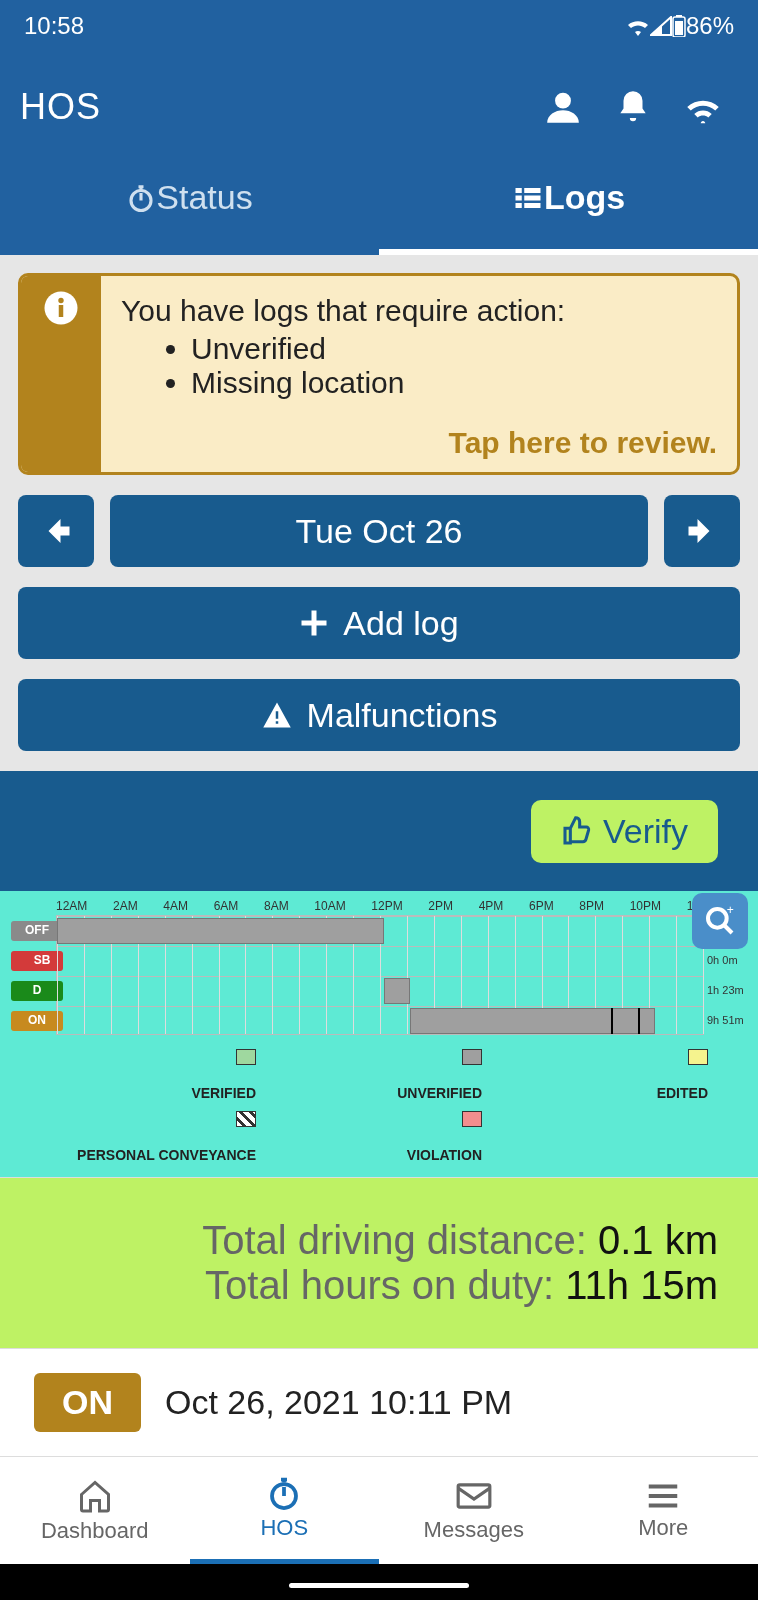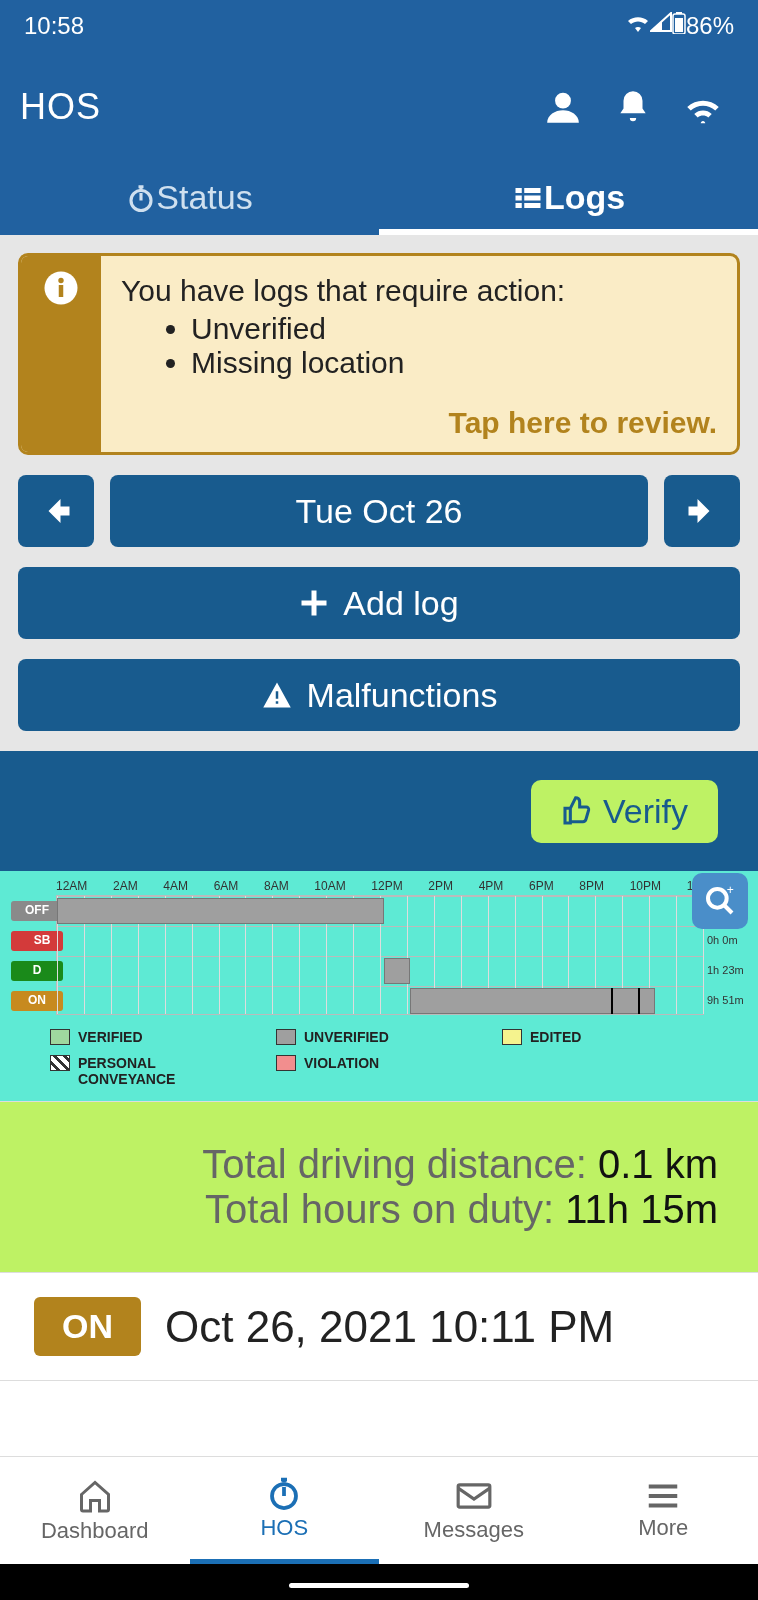--- a/index.html
+++ b/index.html
@@ -1,24 +1,24 @@
 <!DOCTYPE html>
 <html><head>
 <meta charset="utf-8">
 <style>
   * { box-sizing: border-box; margin: 0; padding: 0; }
   html, body { width: 758px; height: 1600px; font-family: -apple-system, Helvetica, Arial, sans-serif; background: #fff; overflow: hidden; }
   .status-bar { height: 52px; background: #2161a0; color: #fff; display: flex; justify-content: space-between; align-items: center; padding: 0 24px; font-size: 24px; font-weight: 500;}
-  .status-right { display: flex; }
+  .status-right { display: flex; align-items: center; }
   .status-right svg { fill: #fff; }
   .app-header { background: #2161a0; color: #fff; height: 110px; display: flex; align-items: center; padding: 0 20px; }
   .app-header .title { flex: 1; font-size: 36px; letter-spacing: 1px; }
   .app-header .hicon { width: 70px; display:flex; justify-content:center;}
   .tabs { display: flex; background: #2161a0; }
-  .tab { flex: 1; display: flex; align-items: center; justify-content: center; color: #cfe0ef; font-size: 34px; padding: 16px 0 12px; border-bottom: 6px solid transparent; }
+  .tab { flex: 1; display: flex; align-items: center; justify-content: center; color: #cfe0ef; font-size: 34px; padding: 16px 0 32px; border-bottom: 6px solid transparent; }
   .tab.active { color: #fff; border-bottom-color: #fff; font-weight: 600;}
   .tab svg { fill: currentColor; }
   .content { background: #e6e6e6; padding: 18px 18px 0; }
   .alert { display: flex; border: 3px solid #b2831d; border-radius: 10px; overflow: hidden; background: #faecc6; }
   .alert .ico { width: 80px; background: #b2831d; display:flex; justify-content:center; padding-top:14px;}
   .alert .body { flex:1; padding: 18px 20px 12px; font-size: 30px; color: #222; }
   .alert ul { list-style: disc; margin: 4px 0 0 70px; }
   .alert .action { text-align: right; color: #b2831d; font-weight: 600; font-size: 30px; margin-top: 26px; }
   .date-row { display: flex; gap: 16px; margin: 20px 0; }
   .nav-btn { width: 76px; height: 72px; background: #185b8e; border-radius: 8px; display:flex;align-items:center;justify-content:center;}
@@ -29,28 +29,28 @@
   .chart-wrap { background:#5eead4; margin: 0 -18px; padding: 8px 10px 14px; position:relative; }
   .chart-ticks { display:flex; justify-content:space-between; font-size:12px; color:#333; padding: 0 30px 2px 46px; }
   .chart-grid { position:relative; height:120px; margin-left:46px; margin-right:44px; border:1px solid #bbb; }
   .row-line { position:absolute; left:0; right:0; height:30px; border-top:1px solid #bbb;}
   .row-label { position:absolute; left:-46px; width:52px; height:20px; font-size:12px; font-weight:700; color:#fff; text-align:center; border-radius:3px; top:5px; line-height:18px;}
   .hour-col { position:absolute; top:0; bottom:0; width:1px; background:#ddd;}
   .bar { position:absolute; height:26px; background:#9f9f9f; border:1px solid #777;}
   .dur { position:absolute; right:-44px; width:40px; font-size:11px; color:#333; text-align:left;}
   .zoom { position:absolute; top:2px; right:10px; width:56px; height:56px; background:#4a8ec9; border-radius:10px; display:flex;align-items:center;justify-content:center;}
   .legend { display:grid; grid-template-columns: repeat(3,1fr); gap:10px 20px; margin:14px 40px 0; font-size:14px; font-weight:700; color:#222;}
-  .legend .item { display:flex; align-items:flex-start; gap:8px;}
+  .legend .item { display:flex; align-items:flex-end; gap:20px;flex-direction:column;}
   .swatch { width:20px; height:16px; border:1px solid #333;}
   .hatch { background: repeating-linear-gradient(45deg,#fff,#fff 4px,#333 4px,#333 7px);}
   .totals { background:#bef264; border-top:1px solid #ddd; border-bottom:1px solid #ddd; padding: 40px 40px; margin: 0 -18px; font-size:40px; color:#666; text-align:right;}
   .totals .val { color:#111; }
   .log-entry { background:#fff; display:flex; align-items:center; gap:24px; padding: 24px 34px; margin:0 -18px; border-bottom:1px solid #ddd;}
   .badge { background:#b2831d; color:#fff; font-weight:600; padding:10px 28px; border-radius:6px; font-size:34px;}
-  .log-ts { font-size:44px; color:#222; }
+  .log-ts { font-size:34px; color:#222; }
   .bottom-nav { position:absolute; bottom:36px; left:0; right:0; height:108px; background:#fff; border-top:1px solid #ddd; display:flex;}
   .bn { flex:1; display:flex; flex-direction:column; align-items:center; justify-content:center; gap:4px; color:#666; font-size:22px;}
   .bn.active { color:#1b6fb5; border-bottom: 5px solid #1b6fb5; font-weight:500;}
   .home-ind { position:absolute; bottom:0; left:0; right:0; height:36px; background:#000;}
   .home-ind::after{content:"";position:absolute;left:50%;transform:translateX(-50%);bottom:12px;width:180px;height:5px;background:#fff;border-radius:3px;}
 </style>
 </head>
 <body>
 
 <div class="status-bar">

